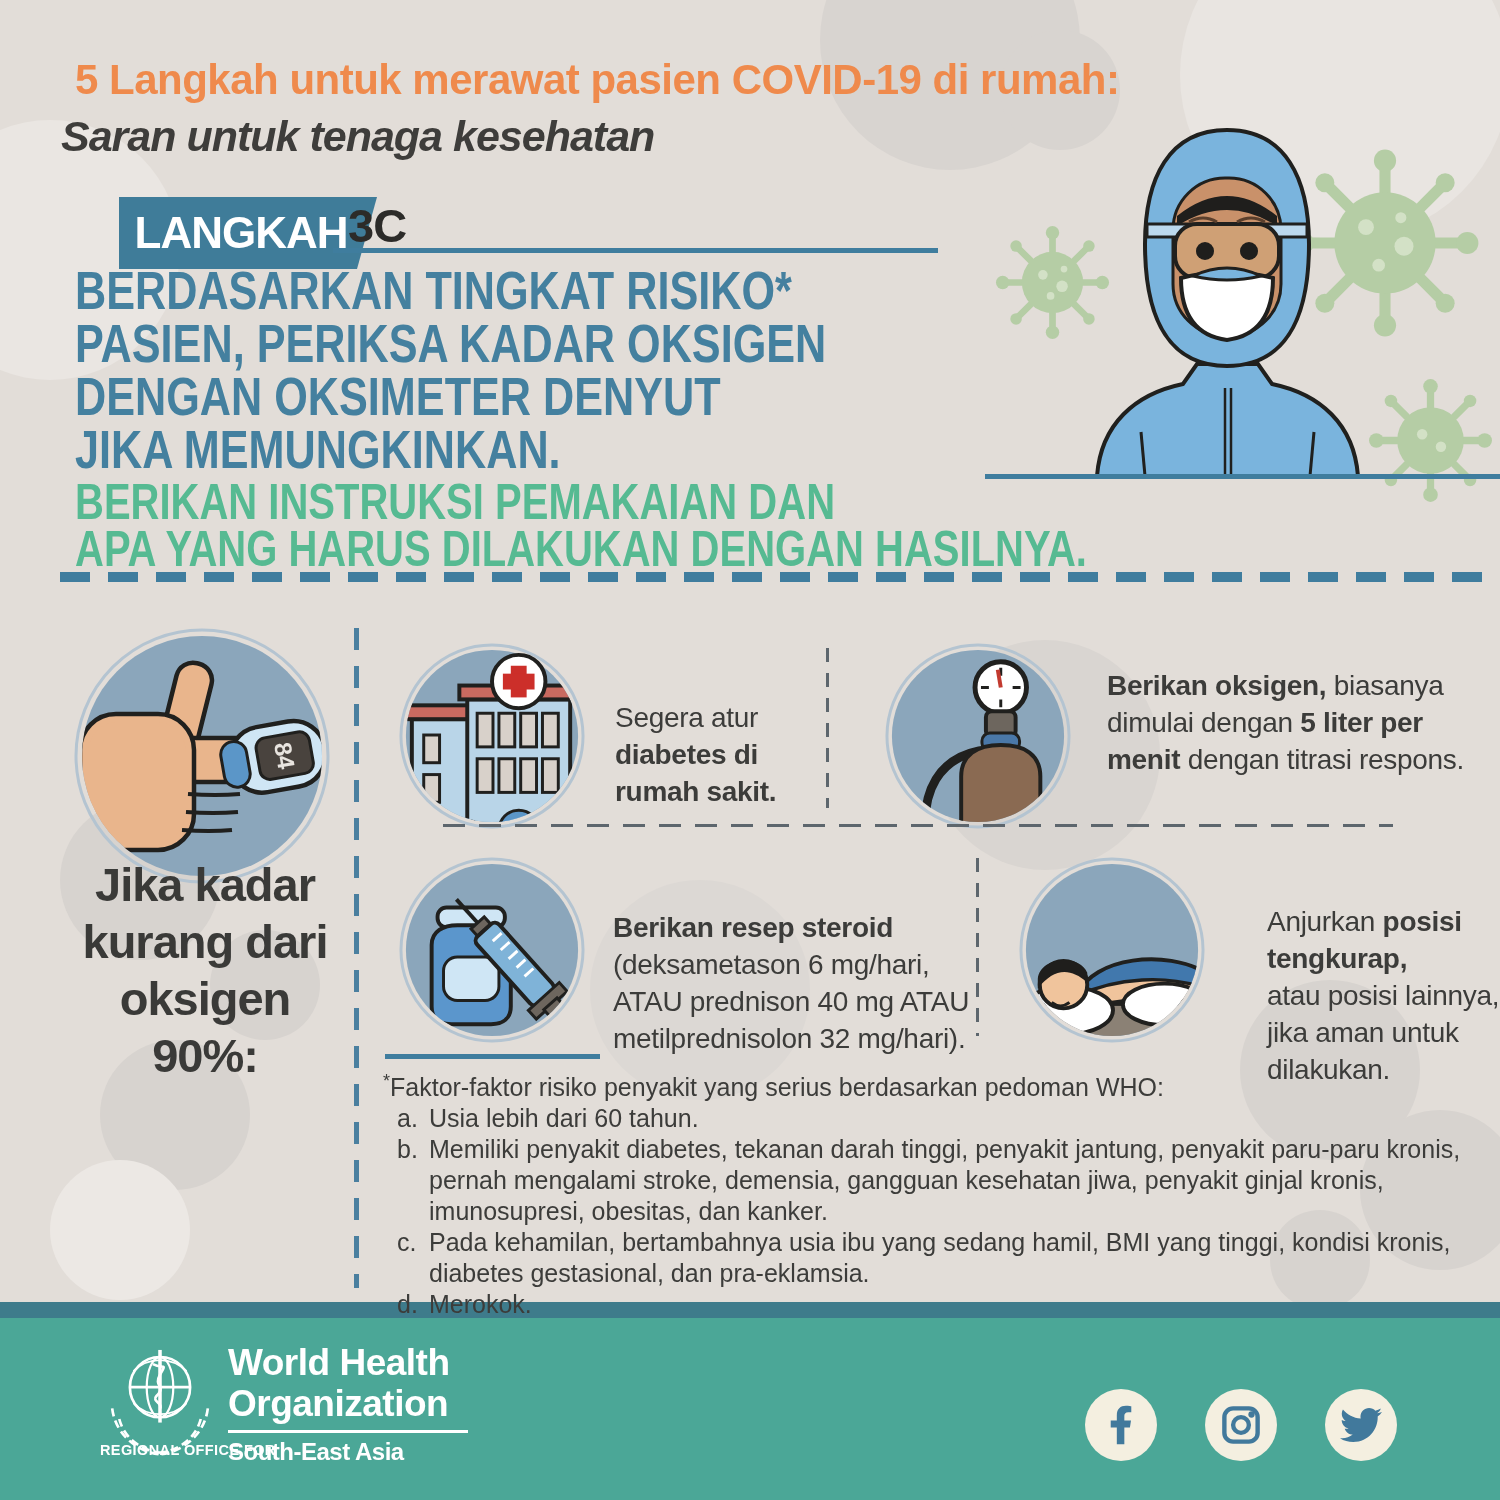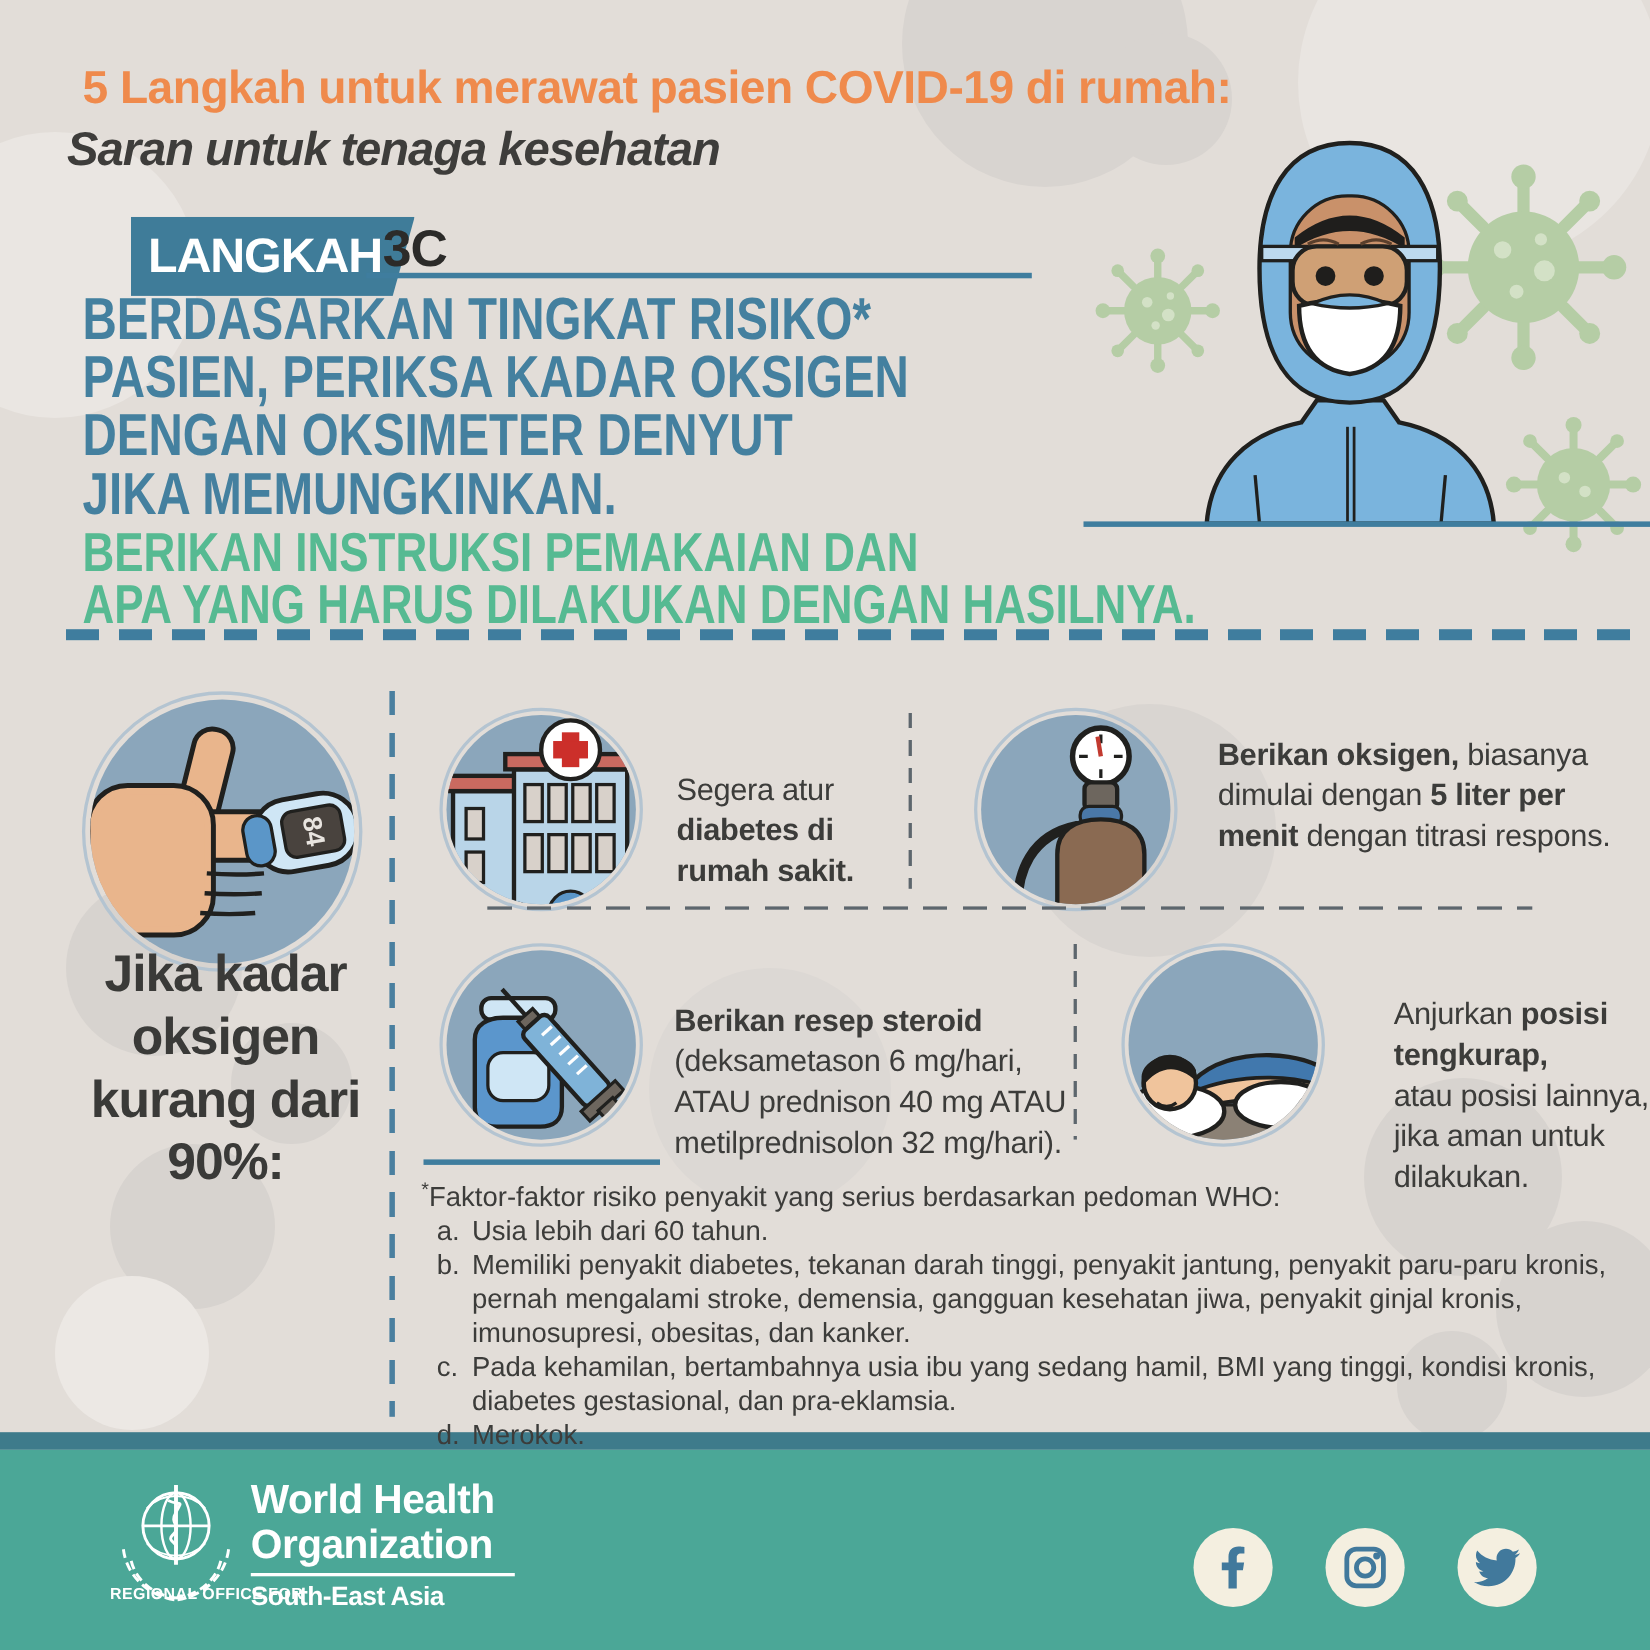--- a/index.html
+++ b/index.html
@@ -231,22 +231,22 @@
       <g transform="rotate(-10 205 132)">
         <rect x="158" y="98" width="96" height="66" rx="32" fill="#cfe6f5" stroke="#20201e" stroke-width="4.5"></rect>
         <rect x="186" y="110" width="54" height="42" rx="10" fill="#49433e" stroke="#20201e" stroke-width="3"></rect>
         <text transform="translate(213,131) rotate(90)" text-anchor="middle" dominant-baseline="central" fill="#e8e4df" font-size="24" font-weight="bold" font-family="Liberation Sans, sans-serif">84</text>
         <rect x="150" y="108" width="26" height="46" rx="13" fill="#5b96c8" stroke="#20201e" stroke-width="3"></rect>
       </g>
     </g>
   </svg>
   <div class="abs z1 condition-text">
     <div>Jika kadar</div>
+    <div>kurang dari</div>
     <div>oksigen</div>
-    <div>kurang dari</div>
     <div>90%:</div>
   </div>
 
   <div class="abs z1 dash-v-blue"></div>
 
   <svg class="abs z1" style="left:398px;top:642px;" width="188" height="188" viewBox="0 0 190 190">
     <defs>
         <clipPath id="clipHosp">
           <circle cx="95" cy="95" r="87"></circle>
         </clipPath>

